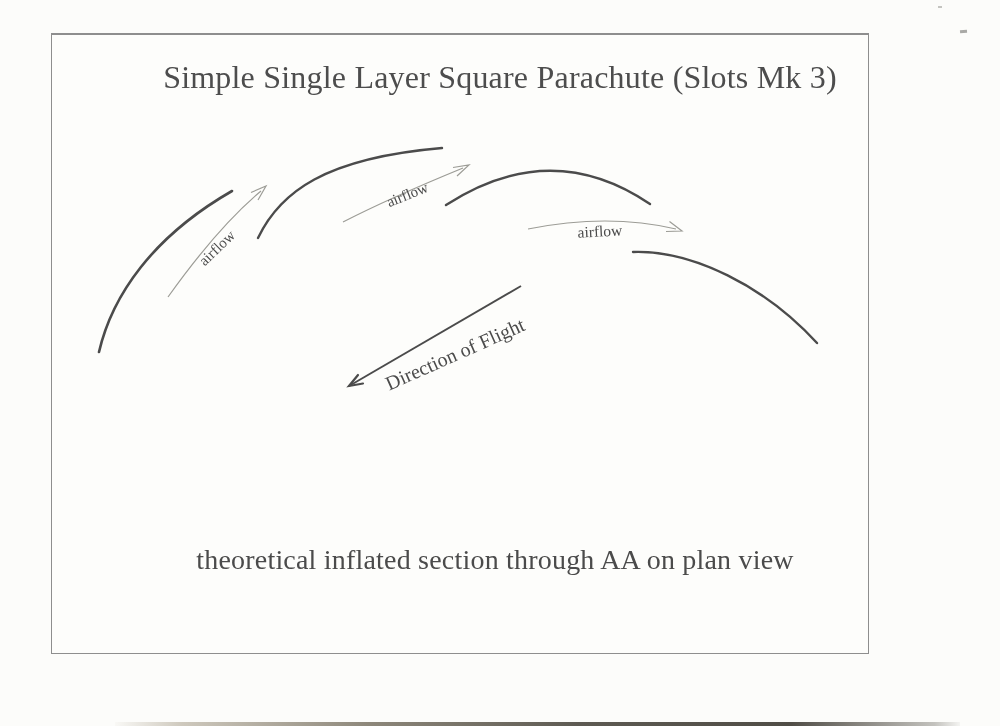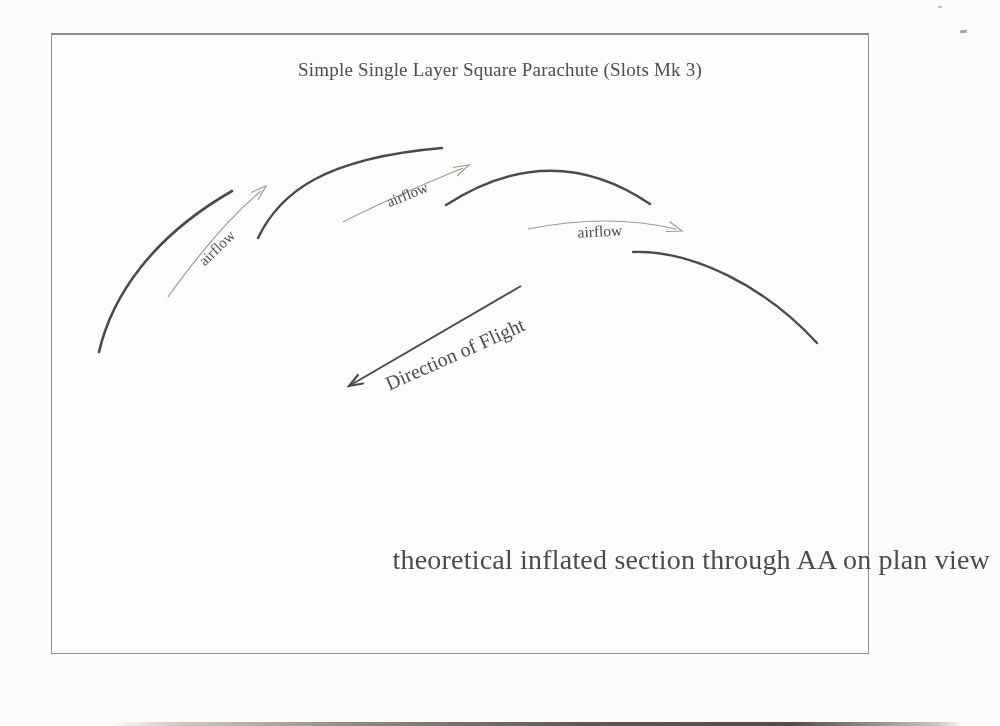--- a/index.html
+++ b/index.html
@@ -9,24 +9,24 @@
     font-family:"Liberation Serif","DejaVu Serif",serif;
   }
   .frame{
     position:absolute;left:51px;top:33px;width:816px;height:618px;
     border:1.5px solid #8e8e8e;
     border-top-width:2px;
     background:#fdfdfb;
   }
   .title{
     position:absolute;top:59px;left:4px;width:992px;text-align:center;
-    font-size:19px;color:#4d4d4d;letter-spacing:0.2px;white-space:nowrap;
+    font-size:32px;color:#4d4d4d;letter-spacing:0.2px;white-space:nowrap;
   }
   .caption{
-    position:absolute;top:544px;left:0px;width:990px;text-align:right;
+    position:absolute;top:544px;left:0px;width:990px;text-align:center;
     font-size:28px;color:#4b4b4b;letter-spacing:0.2px;white-space:nowrap;
   }
   svg.diagram{position:absolute;left:0;top:0;width:1000px;height:726px;}
   .scan-edge{
     position:absolute;left:115px;top:722px;width:845px;height:4px;
     background:linear-gradient(to right,
       rgba(190,180,158,0.05), rgba(168,158,138,0.55) 8%,
       #8d877a 30%, #5d5a52 55%, #504d46 80%, rgba(90,87,78,0.35) 97%, rgba(90,87,78,0.05));
   }
   .speck1{position:absolute;left:960px;top:30px;width:7px;height:2.5px;background:#a9a9a6;transform:rotate(-4deg);}

